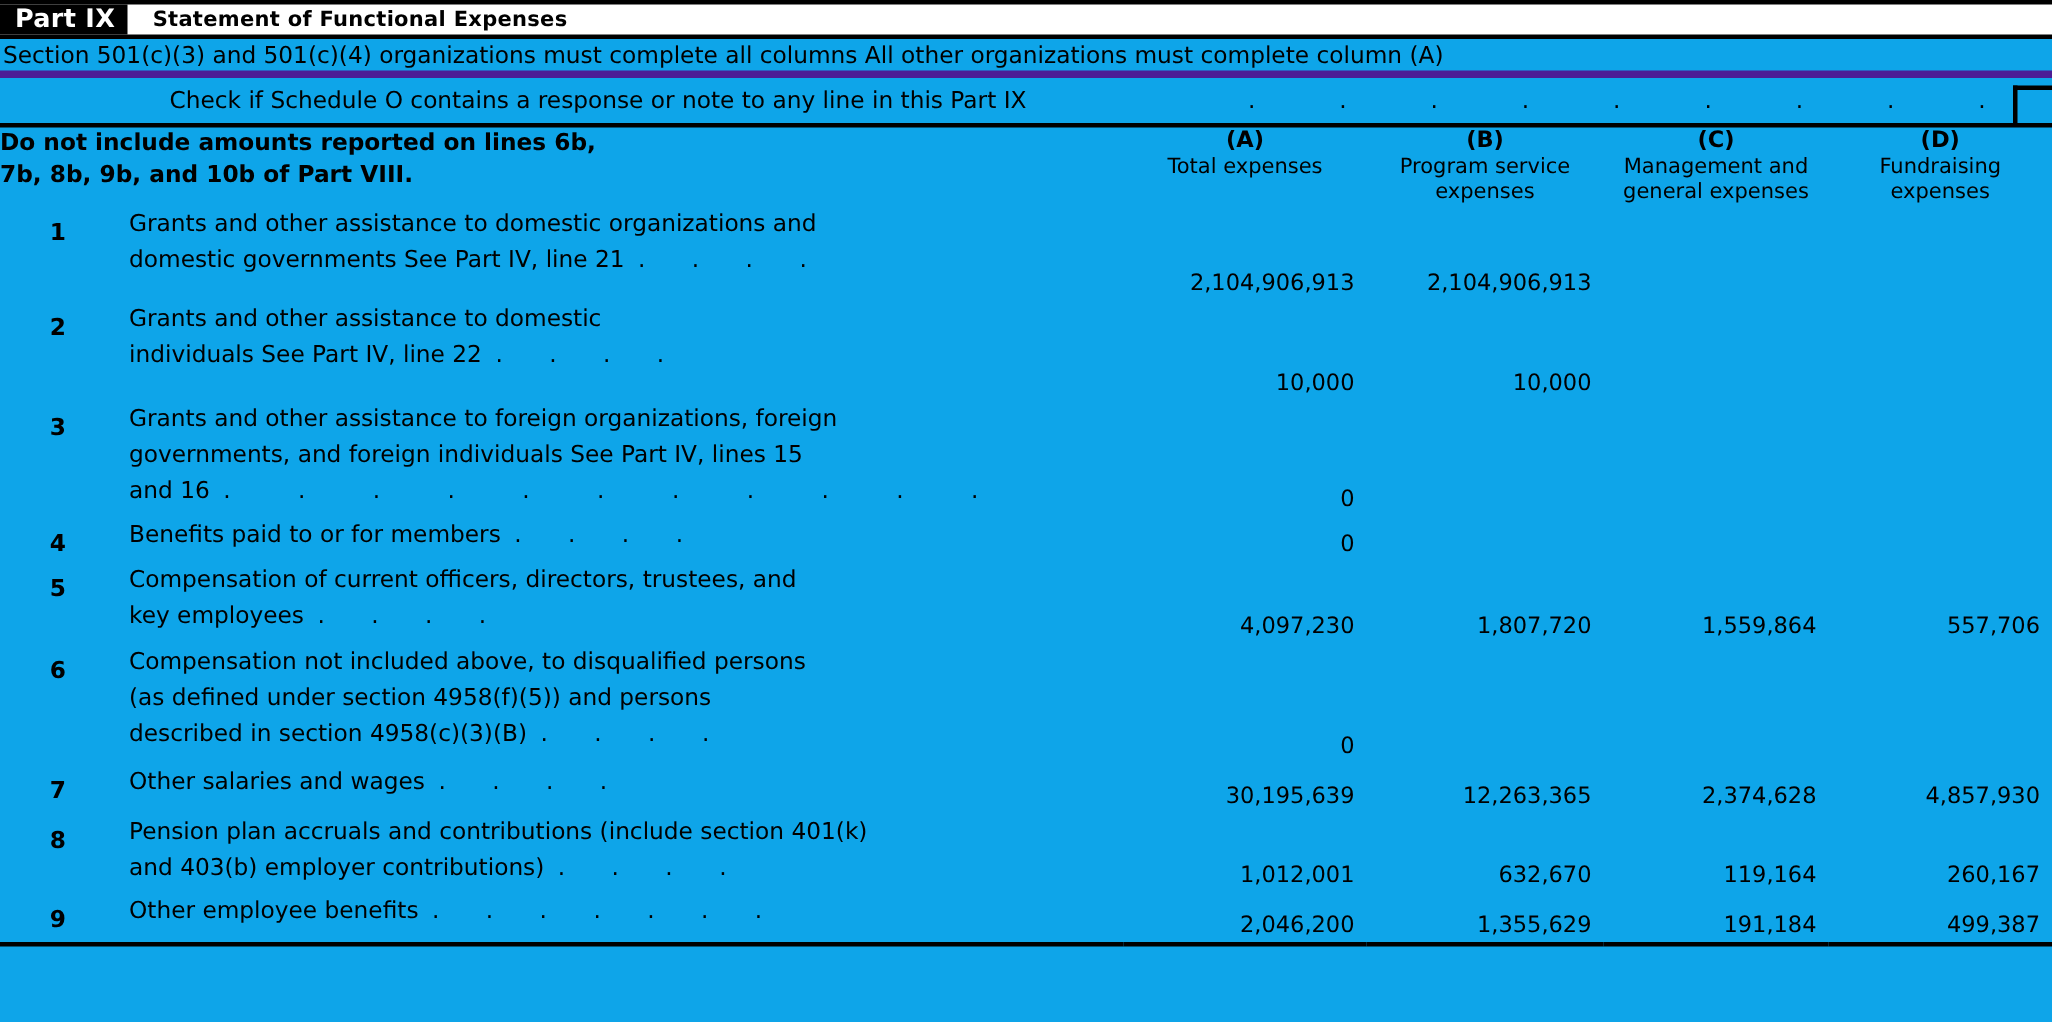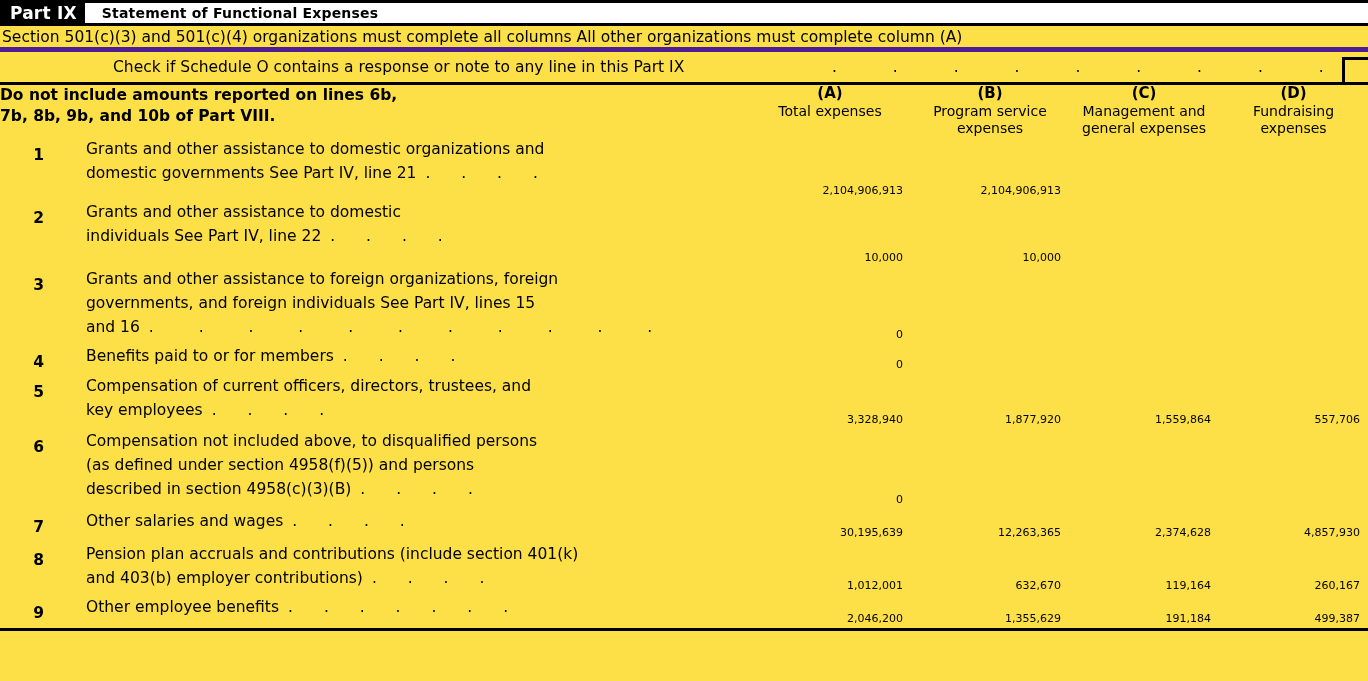--- a/index.html
+++ b/index.html
@@ -10,21 +10,21 @@
   body {
     font-family: "DejaVu Sans", sans-serif;
     color: #000000;
     -webkit-font-smoothing: none;
   }
   #form {
     position: relative;
     width: 1368px;
     height: 681px;
     overflow: hidden;
-    background: #fde047;
+    background: #0ea5e9;
   }
 
   
   .part-bar {
     position: absolute;
     left: 0; top: 0;
     width: 1368px;
     height: 26px;
     border-top: 3px solid #000;
     border-bottom: 3px solid #000;
@@ -174,21 +174,21 @@
   }
   .dots {
     letter-spacing: 13px;
     margin-left: 9px;
   }
   .dots.wide { letter-spacing: 20px; }
 
   .cell-num {
     border-bottom: 3px solid #000;
     border-right: 2px solid #000;
-    font-size: 11px;
+    font-size: 15px;
     text-align: center;
     padding: 0 8px 4px 4px;
     position: relative;
   }
   .cell-num.last { border-right: 0; }
   .cell-num .val {
     position: absolute;
     right: 8px;
     bottom: 3px;
     white-space: nowrap;
@@ -341,24 +341,24 @@
         </tr>
         <tr>
           <td class="cell-desc" style="height: 55px;">
             <span class="lineno">5</span>
             <div class="desc-text">
               <div>Compensation of current officers, directors, trustees, and</div>
               <div>key employees<span class="dots">.  .  .  .</span></div>
             </div>
           </td>
           <td class="cell-num col-a">
-            <span class="val">3,328,940</span>
-          </td>
-          <td class="cell-num">
-            <span class="val">1,877,920</span>
+            <span class="val">4,097,230</span>
+          </td>
+          <td class="cell-num">
+            <span class="val">1,807,720</span>
           </td>
           <td class="cell-num">
             <span class="val">1,559,864</span>
           </td>
           <td class="cell-num last">
             <span class="val">557,706</span>
           </td>
         </tr>
         <tr>
           <td class="cell-desc" style="height: 80px;">

